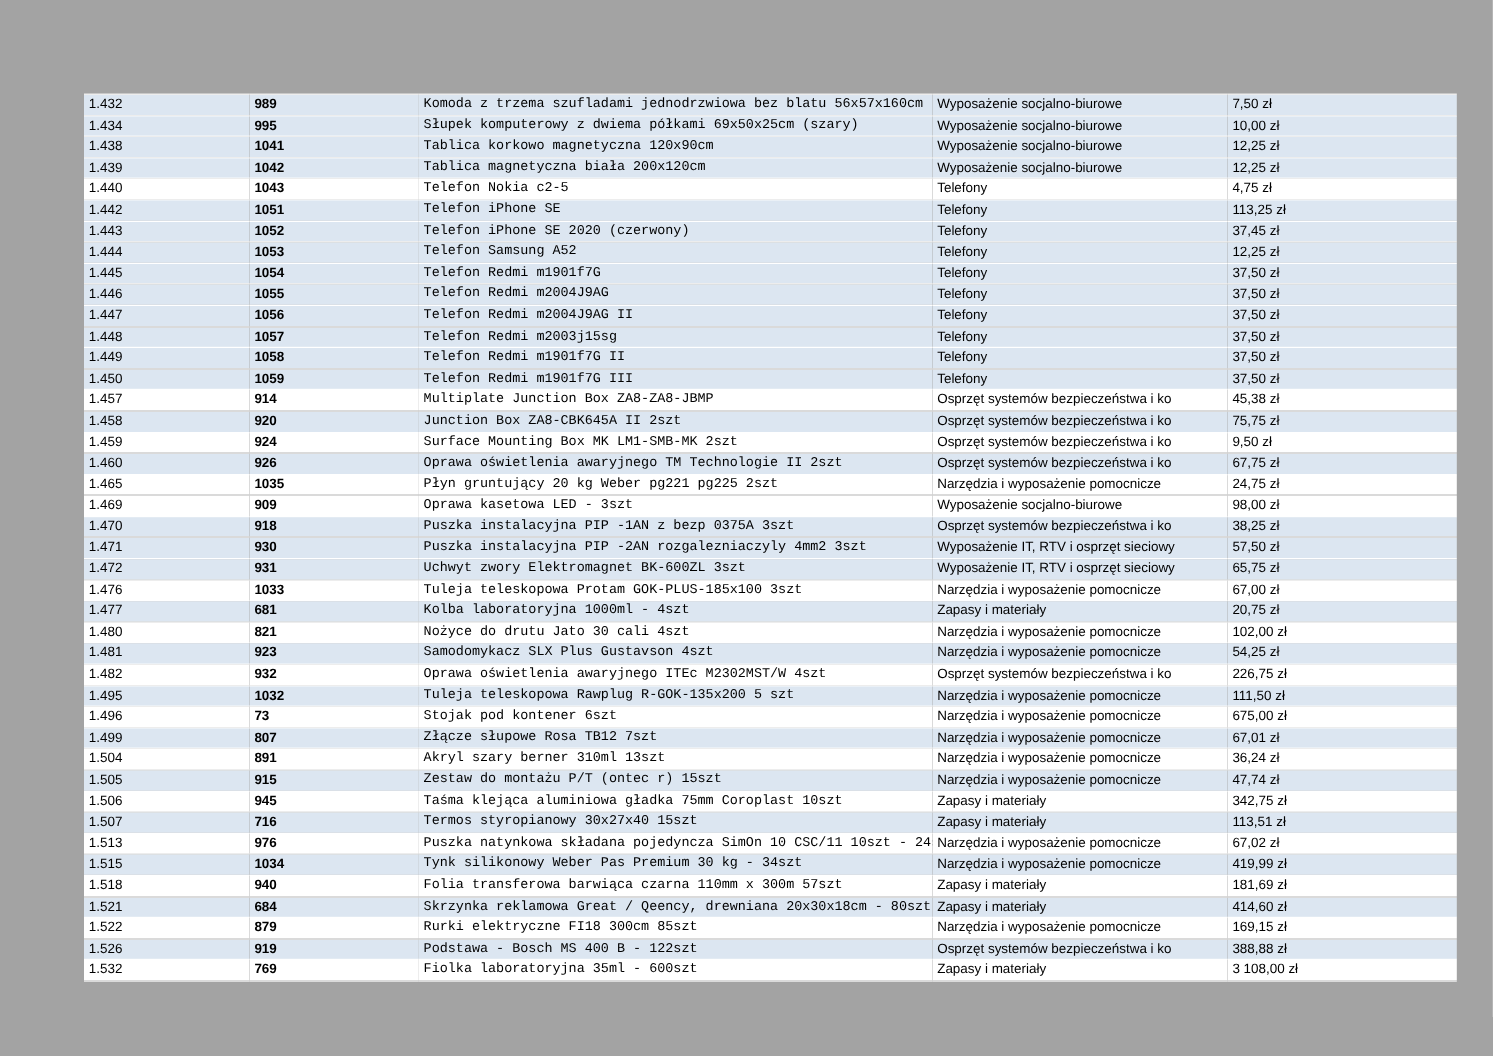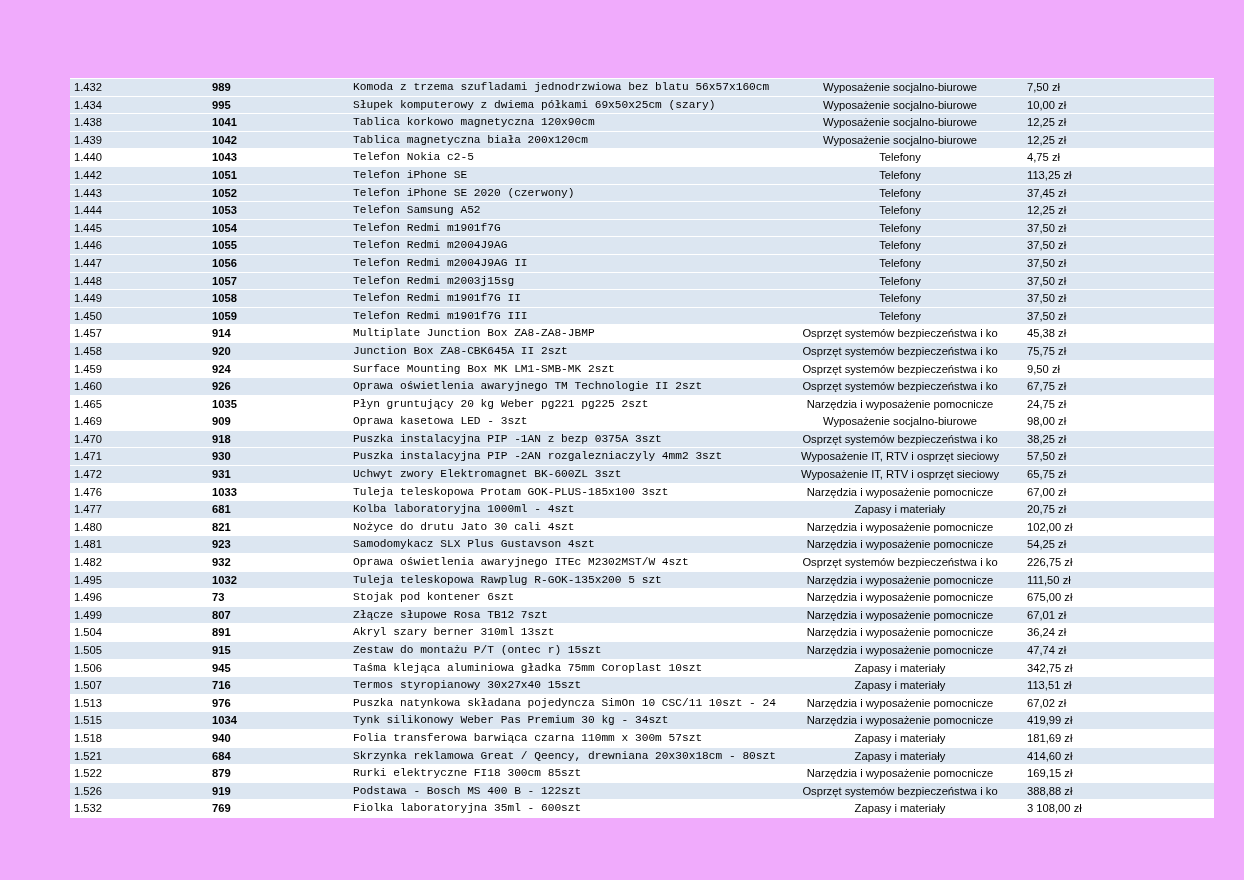--- a/index.html
+++ b/index.html
@@ -11,21 +11,21 @@
     width: 1244px;
     height: 880px;
     font-family: "Liberation Sans", sans-serif;
     color: #000000;
     overflow: hidden;
   }
   .page {
     position: relative;
     width: 1244px;
     height: 880px;
-    background: #f0abfc;
+    background: #a3a3a3;
   }
   .table-wrap {
     position: absolute;
     left: 70px;
     top: 78px;
     width: 1104px;
   }
   table.inventory {
     border-collapse: collapse;
     table-layout: fixed;
@@ -44,21 +44,21 @@
   }
   tr.shade td {
     background: #dce6f1;
   }
   tr.plain td {
     background: #ffffff;
   }
   .col-idx   { width: 130px; text-align: left; }
   .col-code  { width: 133px; text-align: left; font-weight: bold; }
   .col-name  { width: 420px; text-align: left; font-family: Liberation Mono, monospace; }
-  .col-cat   { width: 238px; text-align: center; }
+  .col-cat   { width: 238px; text-align: left; }
   .col-price { width: 183px; text-align: left; padding-right: 10px; }
 </style>
 </head>
 <body>
 
 <div class="page">
   <div class="table-wrap">
     <table class="inventory">
       <tbody>
           <tr class="shade">

